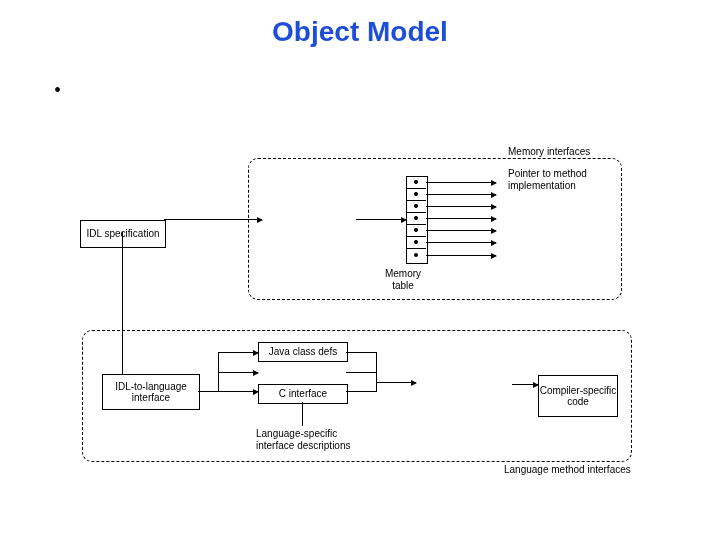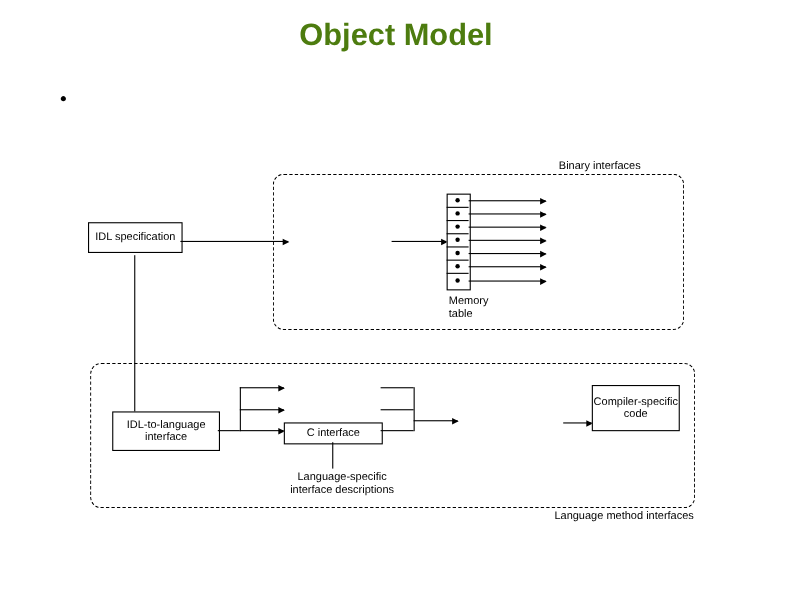--- a/index.html
+++ b/index.html
@@ -1,17 +1,17 @@
 <!DOCTYPE html>
 <html><head>
 <meta charset="utf-8">
 <style>
   html,body{margin:0;padding:0;width:720px;height:540px;background:#fff;font-family:"Times New Roman",Times,serif;color:#000}
   .slide{position:relative;width:720px;height:540px}
-  .title{position:absolute;left:0;width:720px;top:16px;text-align:center;font-family:Arial,Helvetica,sans-serif;font-weight:bold;color:#4d7c0f;font-size:28px}
+  .title{position:absolute;left:0;width:720px;top:16px;text-align:center;font-family:Arial,Helvetica,sans-serif;font-weight:bold;color:#1d4ed8;font-size:28px}
   .bullet-row{position:absolute;left:72px;top:78px;width:560px;font-size:20px;line-height:1.25}
   .bullet-dot{position:absolute;left:-18px;top:0;font-size:20px}
   .figure{position:absolute;left:78px;top:150px;width:560px;height:340px}
   .lbl{position:absolute;font-family:Arial,Helvetica,sans-serif;font-size:10px;color:#000;line-height:1.15}
   .box{position:absolute;border:1px solid #000;background:#fff;font-family:Arial,Helvetica,sans-serif;font-size:10px;text-align:center;display:flex;align-items:center;justify-content:center;line-height:1.15}
   .dash{position:absolute;border:1px dashed #000;border-radius:10px}
 
   
   .harrow{position:absolute;height:0;border-top:1px solid #000}
   .harrow::after{content:"";position:absolute;right:-1px;top:-3.5px;border-left:6px solid #000;border-top:3.5px solid transparent;border-bottom:3.5px solid transparent}
@@ -30,23 +30,24 @@
 
   <div class="title">Object Model</div>
 
   <div class="bullet-row">
     <span class="bullet-dot">•</span>
   </div>
 
   <div class="figure">
 
     <div class="dash" style="left:170px;top:8px;width:372px;height:140px"></div>
-    <div class="lbl" style="left:430px;top:-4px">Binary interfaces</div>
+    <div class="lbl" style="left:430px;top:-4px">Memory interfaces</div>
+    <div class="lbl" style="left:430px;top:18px">Pointer to method implementation</div>
 
-    <div class="box" style="left:2px;top:52px;width:84px;height:26px">
+    <div class="box" style="left:2px;top:70px;width:84px;height:26px">
       <span>IDL specification</span>
     </div>
 
     <div class="harrow" style="left:86px;top:69px;width:98px"></div>
 
 
     <div class="harrow" style="left:278px;top:69px;width:50px"></div>
 
     <div class="box" style="left:328px;top:26px;width:20px;height:86px;padding:0"></div>
 
@@ -66,21 +67,21 @@
     <div class="dot" style="left:336px;top:103px"></div>
 
     <div class="harrow" style="left:348px;top:32px;width:70px"></div>
     <div class="harrow" style="left:348px;top:44px;width:70px"></div>
     <div class="harrow" style="left:348px;top:56px;width:70px"></div>
     <div class="harrow" style="left:348px;top:68px;width:70px"></div>
     <div class="harrow" style="left:348px;top:80px;width:70px"></div>
     <div class="harrow" style="left:348px;top:92px;width:70px"></div>
     <div class="harrow" style="left:348px;top:105px;width:70px"></div>
 
-    <div class="lbl" style="left:330px;top:118px;text-align:left;width:52px">Memory table</div>
+    <div class="lbl" style="left:299px;top:118px;text-align:center;width:52px">Memory table</div>
 
     <div class="vline" style="left:44px;top:82px;height:158px"></div>
 
     <div class="dash" style="left:4px;top:180px;width:548px;height:130px"></div>
     <div class="lbl" style="left:426px;top:314px">Language method interfaces</div>
 
     <div class="box" style="left:24px;top:224px;width:96px;height:34px">
       <span>IDL-to-language interface</span>
     </div>
 
@@ -88,34 +89,37 @@
 
     <div class="hline" style="left:120px;top:241px;width:20px"></div>
     <div class="vline" style="left:140px;top:202px;height:40px"></div>
 
     <div class="harrow" style="left:140px;top:202px;width:40px"></div>
 
     <div class="harrow" style="left:140px;top:222px;width:40px"></div>
 
     <div class="harrow" style="left:140px;top:241px;width:40px"></div>
 
+    <div class="box" style="left:180px;top:192px;width:88px;height:18px">
+      <span>Java class defs</span>
+    </div>
     <div class="box" style="left:180px;top:234px;width:88px;height:18px">
       <span>C interface</span>
     </div>
 
     <div class="vline" style="left:224px;top:252px;height:24px"></div>
-    <div class="lbl" style="left:178px;top:278px;width:110px;text-align:center">Language-specific interface descriptions</div>
+    <div class="lbl" style="left:178px;top:278px;width:110px;">Language-specific interface descriptions</div>
 
     <div class="hline" style="left:268px;top:202px;width:30px"></div>
     <div class="hline" style="left:268px;top:222px;width:30px"></div>
     <div class="hline" style="left:268px;top:241px;width:30px"></div>
     <div class="vline" style="left:298px;top:202px;height:40px"></div>
     <div class="harrow" style="left:298px;top:232px;width:40px"></div>
 
 
     <div class="harrow" style="left:434px;top:234px;width:26px"></div>
 
-    <div class="box" style="left:460px;top:200px;width:78px;height:40px">
+    <div class="box" style="left:460px;top:225px;width:78px;height:40px">
       <span>Compiler-specific code</span>
     </div>
 
   </div>
 </div>
 
 </body></html>

